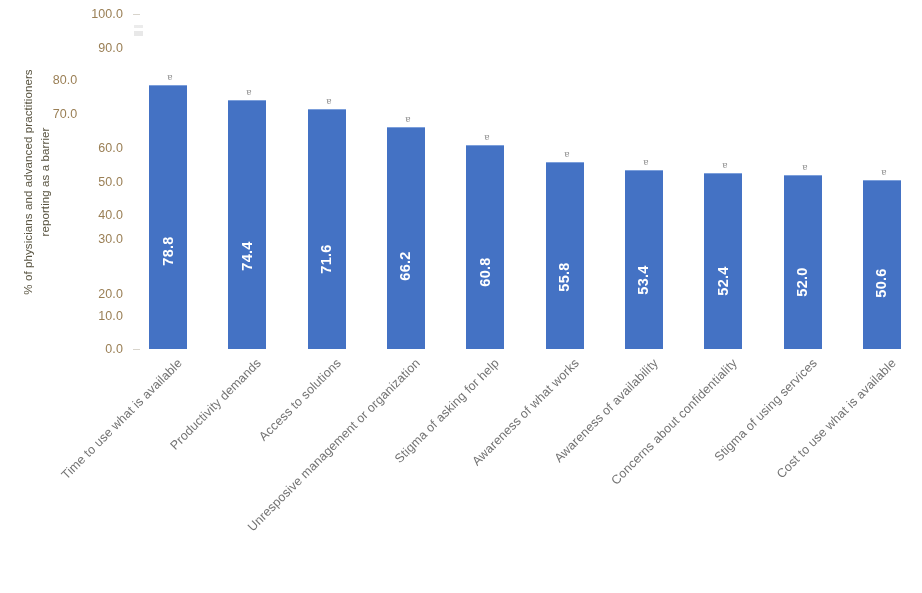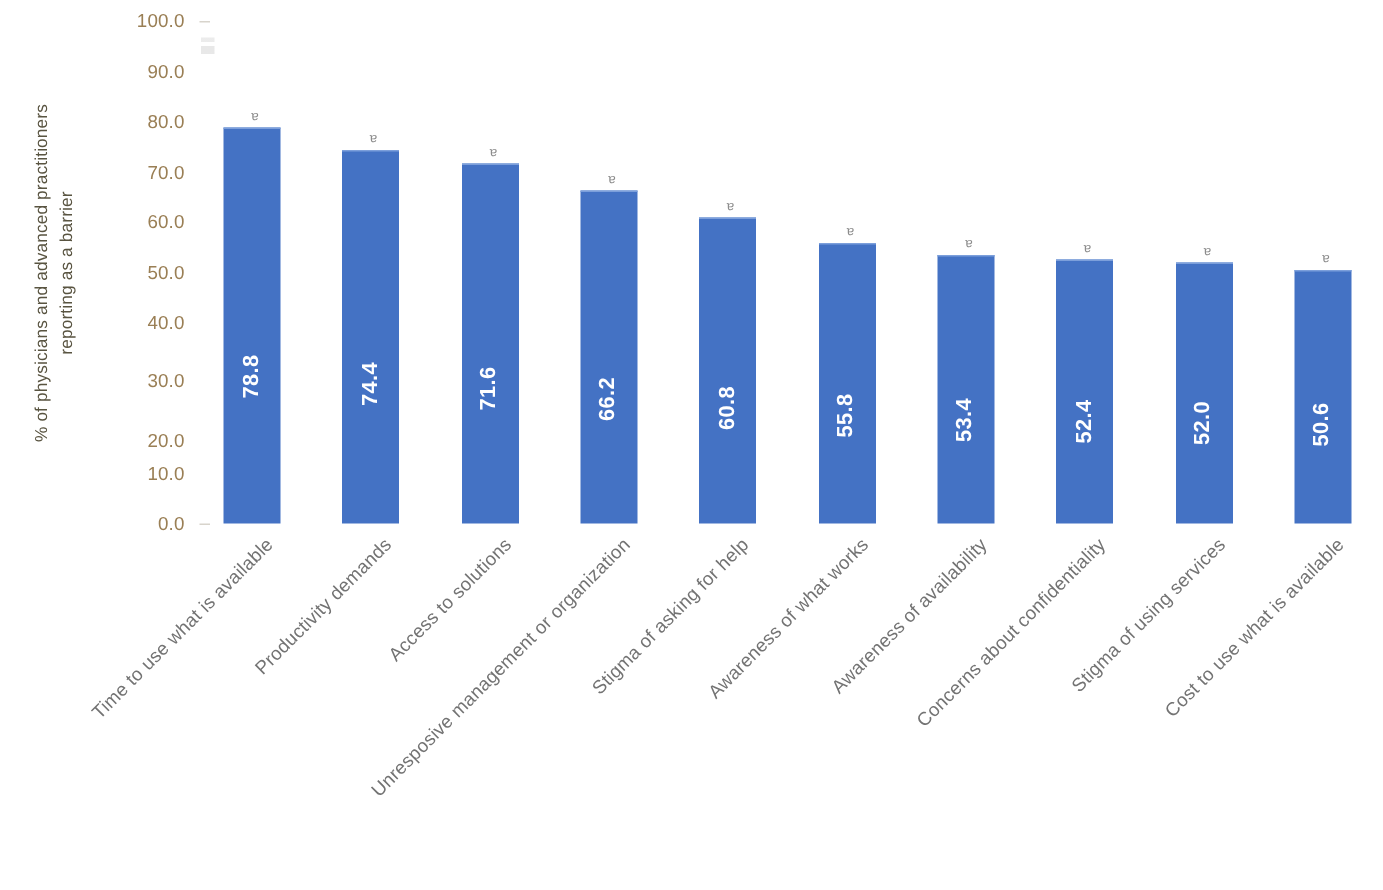--- a/index.html
+++ b/index.html
@@ -189,41 +189,41 @@
 
   <div class="y-ticks" id="y-ticks">
       <div class="y-tick" style="top: 0px;">
         <div class="y-tick-label">100.0</div>
         <div class="y-tick-mark"></div>
       </div>
       <div class="y-tick no-mark" style="top: 33.5px;">
         <div class="y-tick-label">90.0</div>
         <div class="y-tick-mark"></div>
       </div>
-      <div class="y-tick no-mark" style="top: 67px;">
+      <div class="y-tick no-mark" style="top: 67px; flex-direction: column;">
         <div class="y-tick-label">80.0</div>
         <div class="y-tick-mark"></div>
       </div>
-      <div class="y-tick no-mark" style="top: 100.5px;">
+      <div class="y-tick no-mark" style="top: 100.5px; flex-direction: column;">
         <div class="y-tick-label">70.0</div>
         <div class="y-tick-mark"></div>
       </div>
       <div class="y-tick no-mark" style="top: 134px; margin-left: 24px;">
         <div class="y-tick-label">60.0</div>
         <div class="y-tick-mark"></div>
       </div>
       <div class="y-tick no-mark" style="top: 167.5px;">
         <div class="y-tick-label">50.0</div>
         <div class="y-tick-mark"></div>
       </div>
       <div class="y-tick no-mark" style="top: 201px;">
         <div class="y-tick-label">40.0</div>
         <div class="y-tick-mark"></div>
       </div>
-      <div class="y-tick no-mark" style="top: 240px;">
+      <div class="y-tick no-mark" style="top: 225px;">
         <div class="y-tick-label">30.0</div>
         <div class="y-tick-mark"></div>
       </div>
       <div class="y-tick no-mark" style="top: 280px;">
         <div class="y-tick-label">20.0</div>
         <div class="y-tick-mark"></div>
       </div>
       <div class="y-tick no-mark" style="top: 301.5px;">
         <div class="y-tick-label">10.0</div>
         <div class="y-tick-mark"></div>

